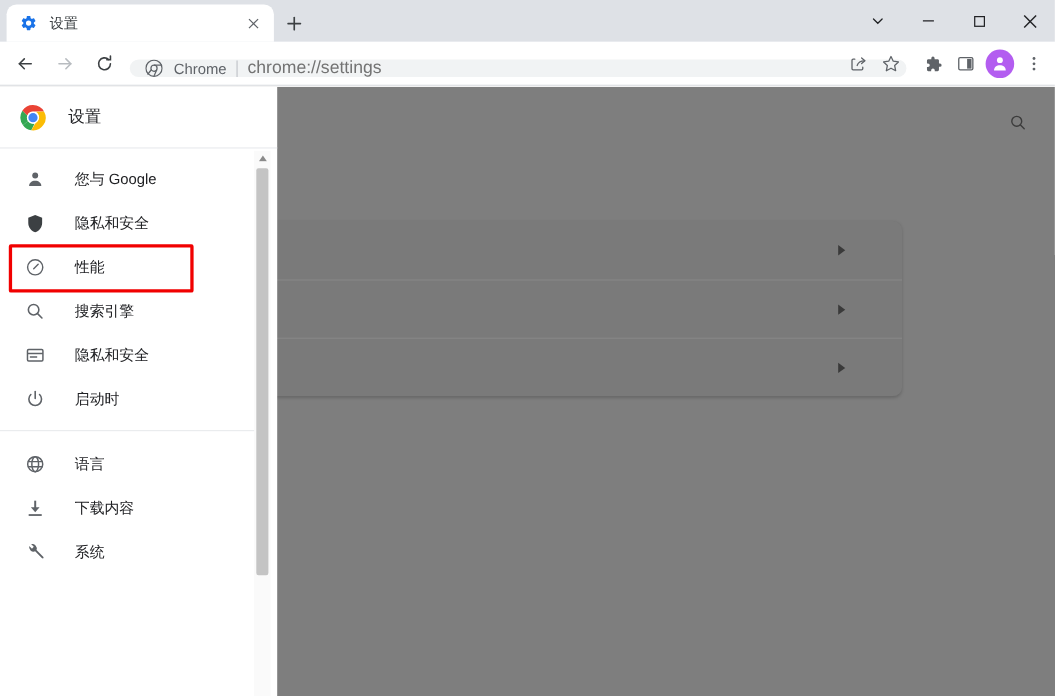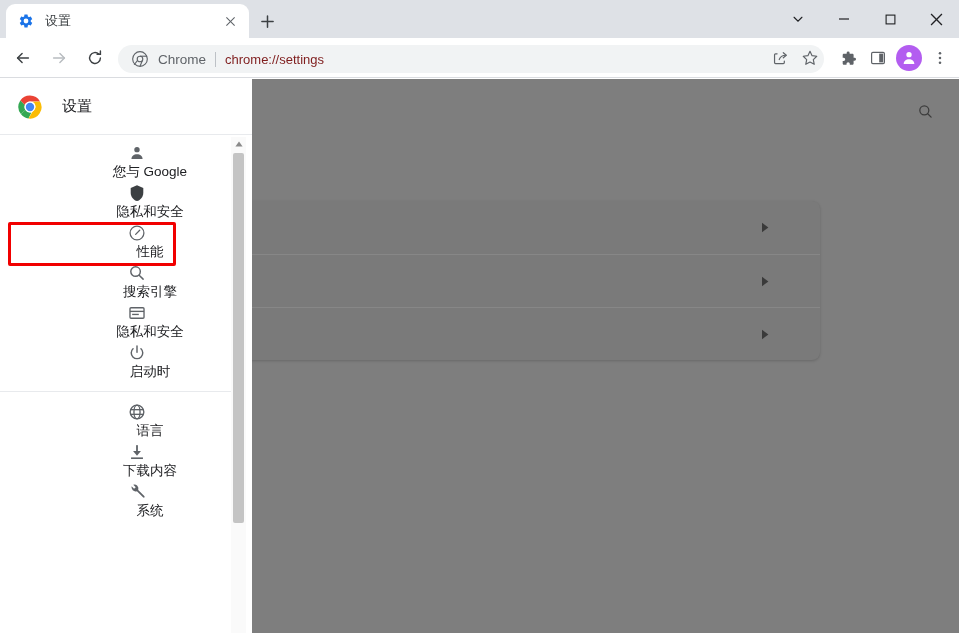--- a/index.html
+++ b/index.html
@@ -58,32 +58,32 @@
     display: flex; align-items: center;
     border-bottom: 1px solid #dadce0;
   }
   .tb-icon {
     width: 30px; height: 30px; flex: 0 0 30px;
     display: flex; align-items: center; justify-content: center;
     color: #5f6368; border-radius: 50%;
   }
   .tb-icon.dim { color: #b8bcc0; }
   .omnibox {
-    position: absolute; left: 118px; top: 7px; width: 706px; height: 28px;
+    position: absolute; left: 118px; top: 16px; width: 706px; height: 16px;
     background: #f1f3f4; border-radius: 14px;
     display: flex; align-items: center;
   }
   .omni-logo { width: 16px; height: 16px; margin-left: 14px; flex: 0 0 16px; }
   .omni-chrome {
     margin-left: 10px; font-size: 13.5px; color: #5f6368; white-space: nowrap;
   }
   .omni-sep {
     width: 1px; height: 15px; background: #bdc1c6; margin: 0 9px; flex: 0 0 1px;
   }
-  .omni-url { font-size: 13px; color: #7f1d1d; white-space: nowrap; }
+  .omni-url { font-size: 16px; color: #737373; white-space: nowrap; }
   .tb-right { position: absolute; right: 4px; top: 5px; display: flex; align-items: center; }
   .tb-right .tb-icon { width: 30px; height: 30px; }
   .avatar {
     width: 26px; height: 26px; border-radius: 50%;
     background: #b35df0;
     display: flex; align-items: center; justify-content: center;
     margin: 0 3px;
   }
 
   
@@ -129,21 +129,21 @@
     height: 56px; display: flex; align-items: center;
     border-bottom: 1px solid #e8eaed;
   }
   .sb-logo { width: 24px; height: 24px; margin-left: 18px; flex: 0 0 24px; }
   .sb-title { margin-left: 20px; font-size: 15px; color: #202124; }
 
   .sb-list { position: relative; height: 498px; overflow: hidden; }
   .sb-group { padding-top: 8px; }
   .sb-item {
     height: 40px; display: flex; align-items: center;
-    padding-left: 22px; color: #3c4043; flex-direction: column;
+    padding-left: 22px; color: #3c4043;
   }
   .sb-item .ic {
     width: 20px; height: 20px; flex: 0 0 20px;
     display: flex; align-items: center; justify-content: center;
     color: #5f6368;
   }
   .sb-item .lbl { margin-left: 26px; font-size: 13.5px; color: #202124; white-space: nowrap; }
   .sb-divider { height: 1px; background: #e8eaed; margin: 8px 0 8px 0; width: 237px; }
 
   

